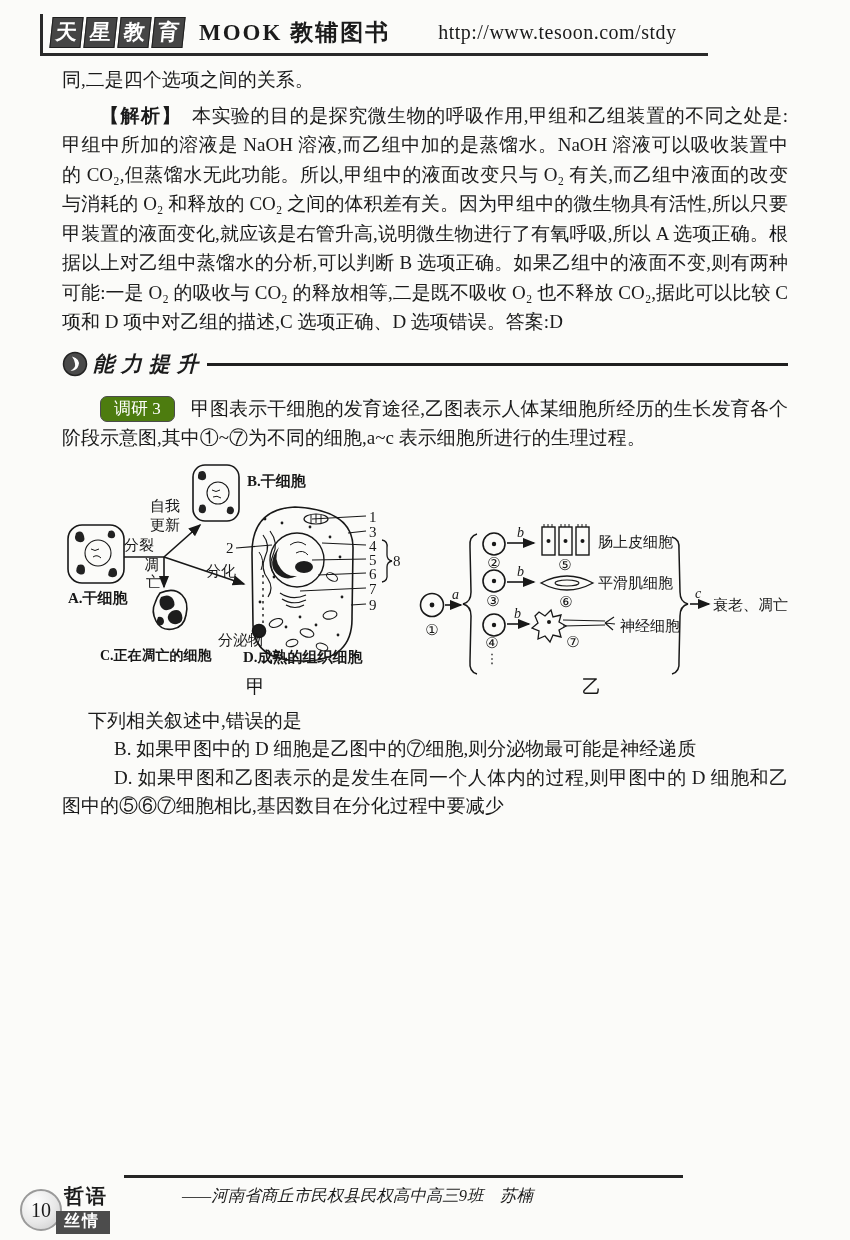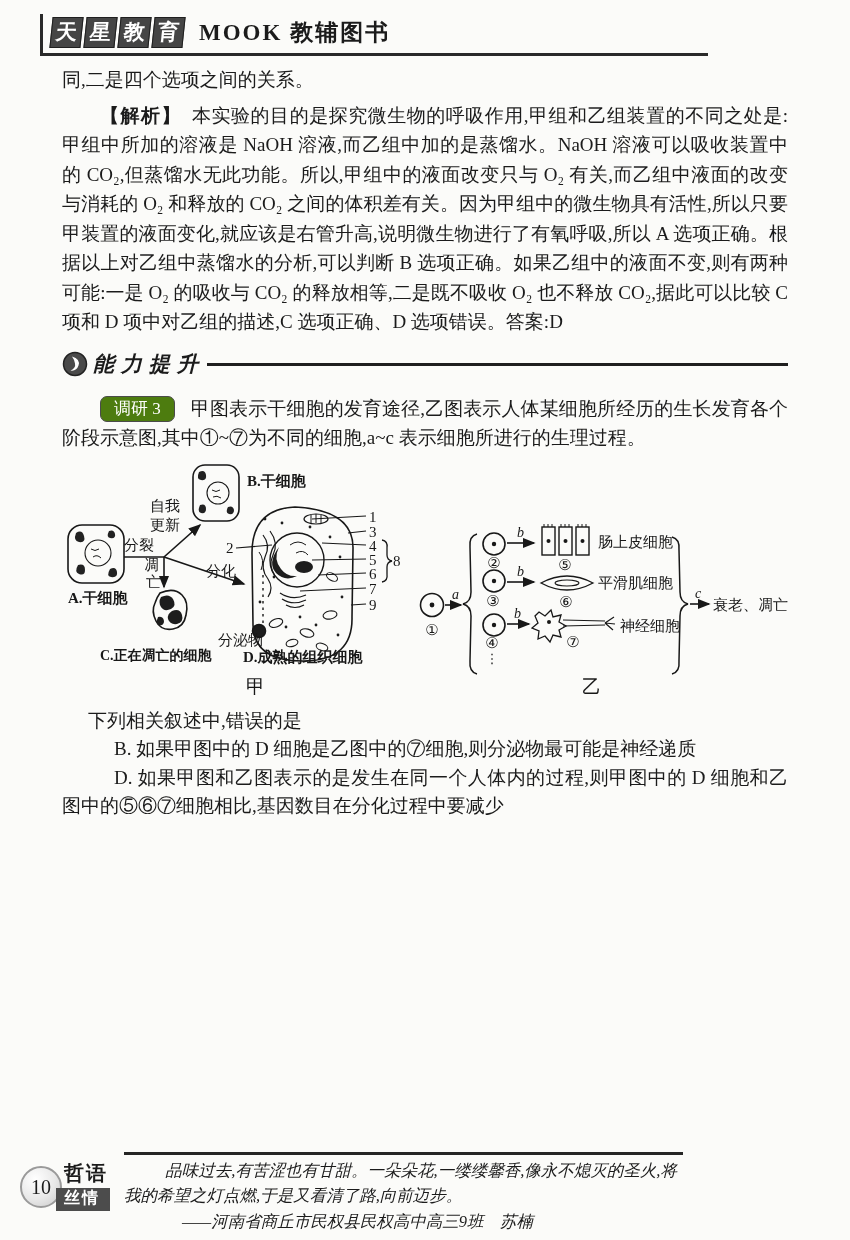--- a/index.html
+++ b/index.html
@@ -81,20 +81,21 @@
 <div class="page">
 
   <div class="header">
     <div class="logo-blocks">
       <span class="logo-block">天</span>
       <span class="logo-block">星</span>
       <span class="logo-block">教</span>
       <span class="logo-block">育</span>
     </div>
     <span class="brand">MOOK 教辅图书</span>
+    <span class="header-url">http://www.tesoon.com/stdy</span>
   </div>
 
   <div class="content">
 
     <p class="bodytext line1">同,二是四个选项之间的关系。</p>
 
     <p class="bodytext analysis"><span class="analysis-label">【解析】</span><span>本实验的目的是探究微生物的呼吸作用,甲组和乙组装置的不同之处是:甲组中所加的溶液是 NaOH 溶液,而乙组中加的是蒸馏水。NaOH 溶液可以吸收装置中的 CO₂,但蒸馏水无此功能。所以,甲组中的液面改变只与 O₂ 有关,而乙组中液面的改变与消耗的 O₂ 和释放的 CO₂ 之间的体积差有关。因为甲组中的微生物具有活性,所以只要甲装置的液面变化,就应该是右管升高,说明微生物进行了有氧呼吸,所以 A 选项正确。根据以上对乙组中蒸馏水的分析,可以判断 B 选项正确。如果乙组中的液面不变,则有两种可能:一是 O₂ 的吸收与 CO₂ 的释放相等,二是既不吸收 O₂ 也不释放 CO₂,据此可以比较 C 项和 D 项中对乙组的描述,C 选项正确、D 选项错误。答案:D</span></p>
 
     <div class="ability-head">
       <svg class="ab-icon" width="26" height="26" viewBox="0 0 26 26">
@@ -293,18 +294,17 @@
 
   <div class="footer">
     <div class="pagenum-wrap">
       <div class="pagenum">10</div>
       <div class="col-label">
         <div class="col-top">哲语</div>
         <div class="col-bottom">丝情</div>
       </div>
     </div>
     <div class="quote-block">
-      <p class="quote">品味过去,有苦涩也有甘甜。一朵朵花,一缕缕馨香,像永不熄灭的圣火,将我的希望之灯点燃,于是又看清了路,向前迈步。</p>
       <p class="attribution">——河南省商丘市民权县民权高中高三9班　苏楠</p>
     </div>
   </div>
 
 </div>
 
 </body></html>

